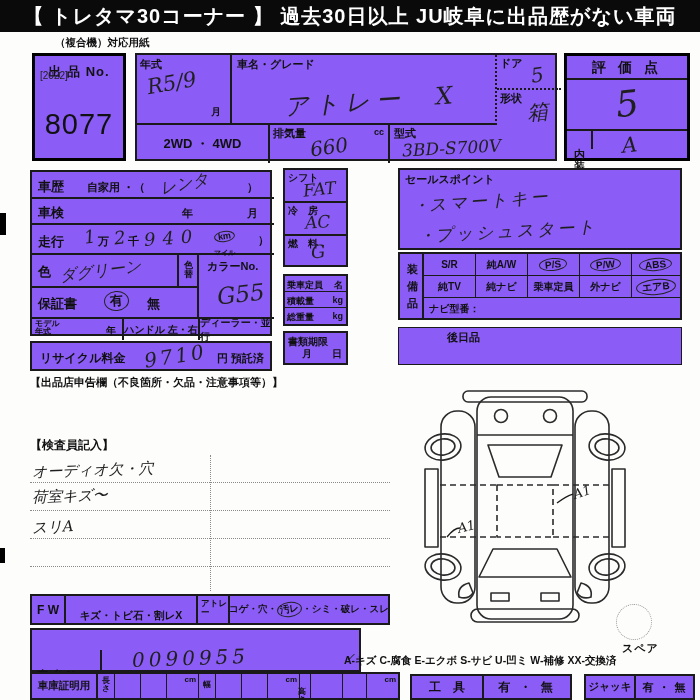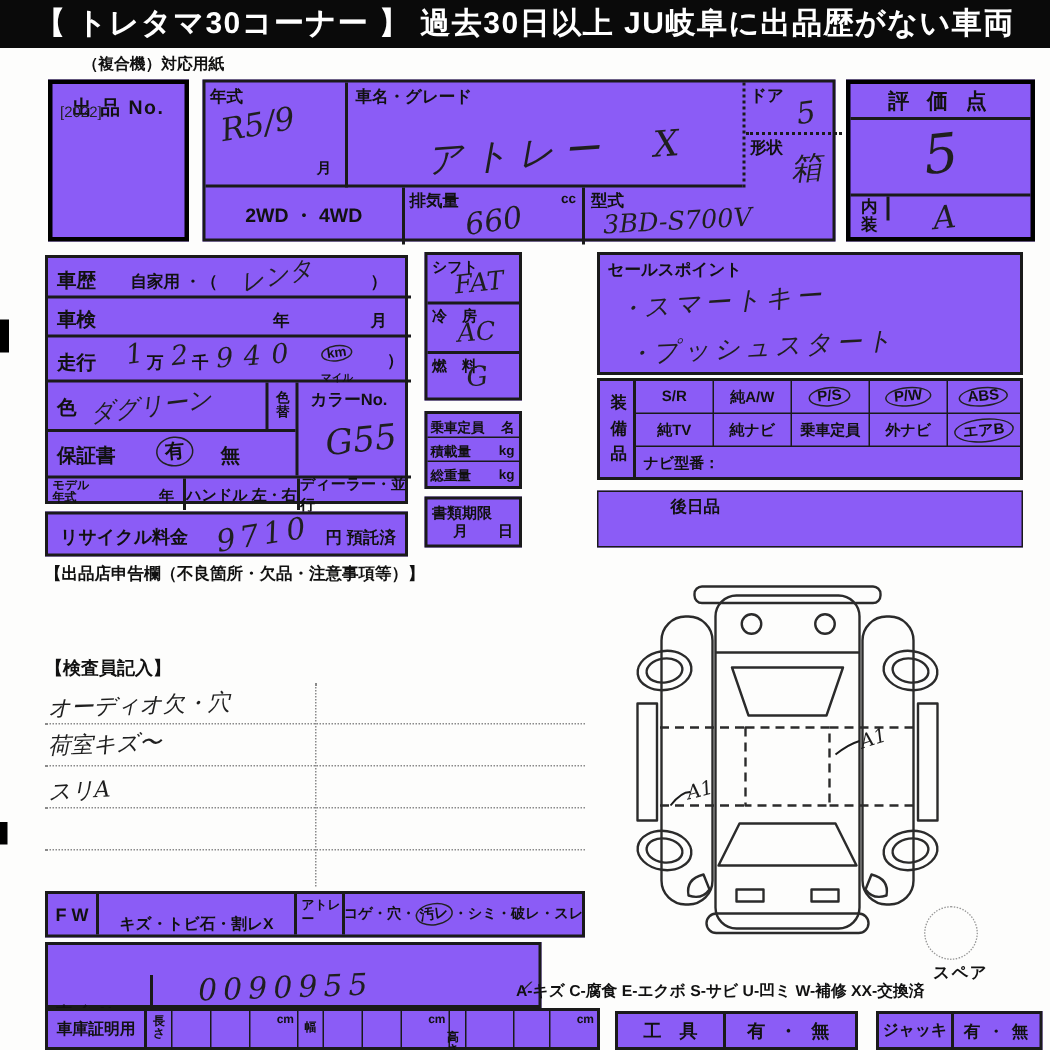--- a/index.html
+++ b/index.html
@@ -23,20 +23,21 @@
 
 <div class="abs banner" style="left:0;top:0;width:700px;height:32px;">【 トレタマ30コーナー 】 過去30日以上 JU岐阜に出品歴がない車両</div>
 <div class="abs lbl" style="left:55px;top:36px;font-size:10.5px;">（複合機）対応用紙</div>
 
 <div class="abs" style="left:0;top:213px;width:6px;height:22px;background:#000;"></div>
 <div class="abs" style="left:0;top:548px;width:5px;height:15px;background:#000;"></div>
 
 <div class="abs bx thick" style="left:32px;top:53px;width:94px;height:108px;">
   <div class="abs lbl" style="left:0;top:7px;width:100%;text-align:center;font-size:13px;letter-spacing:1px;">出 品 No.</div>
   <div class="abs" style="left:5px;top:14px;font-size:10px;color:#222;">[2022]</div>
+  <div class="abs" style="left:0;top:52px;width:100%;text-align:center;font-size:29px;letter-spacing:1px;">8077</div>
 </div>
 
 <div class="abs bx" style="left:135px;top:53px;width:422px;height:108px;">
   <div class="cell" style="left:0;top:0;width:95px;height:70px;border-right:2px solid #1a1a1a;border-bottom:2px solid #1a1a1a;">
     <span class="abs lbl" style="left:3px;top:2px;font-size:11px;">年式</span>
     <span class="abs hw rot" style="left:10px;top:16px;font-size:21px;transform:rotate(-10deg);">R5/9</span>
     <span class="abs lbl" style="left:74px;top:50px;font-size:10px;">月</span>
   </div>
   <div class="cell" style="left:95px;top:0;width:263px;height:70px;border-bottom:2px solid #1a1a1a;">
     <span class="abs lbl" style="left:5px;top:2px;font-size:11px;">車名・グレード</span>
@@ -65,21 +66,21 @@
     <span class="abs hw rot" style="left:12px;top:13px;font-size:17px;transform:rotate(-3deg);">3BD-S700V</span>
   </div>
 </div>
 
 <div class="abs bx thick" style="left:564px;top:53px;width:126px;height:108px;">
   <div style="height:22px;border-bottom:2px solid #1a1a1a;text-align:center;font-weight:bold;font-size:14px;letter-spacing:4px;line-height:22px;">評 価 点</div>
   <div style="height:49px;text-align:center;">
     <span class="hw rot" style="font-size:36px;transform:rotate(-6deg);line-height:48px;">5</span>
   </div>
   <div style="height:30px;border-top:2px solid #1a1a1a;position:relative;">
-    <div class="abs stack" style="left:0;top:0;width:26px;height:16px;border-right:2px solid #1a1a1a;font-size:11px;padding:2px 0 0 7px;">内装</div>
+    <div class="abs stack" style="left:0;top:0;width:26px;height:16px;border-right:2px solid #1a1a1a;font-size:11px;padding:18px 0 0 7px;">内装</div>
     <span class="abs hw rot" style="left:55px;top:2px;font-size:21px;transform:rotate(-6deg);">A</span>
   </div>
 </div>
 
 <div class="abs bx" style="left:30px;top:170px;width:242px;height:166px;">
   <div class="cell" style="left:0;top:0;width:242px;height:27px;border-bottom:2px solid #1a1a1a;">
     <span class="abs lbl" style="left:6px;top:6px;font-size:13px;">車歴</span>
     <span class="abs lbl" style="left:55px;top:8px;font-size:11px;">自家用 ・（</span>
     <span class="abs hw rot" style="left:128px;top:2px;font-size:16px;transform:rotate(-12deg);">レンタ</span>
     <span class="abs lbl" style="left:215px;top:8px;font-size:11px;">）</span>

